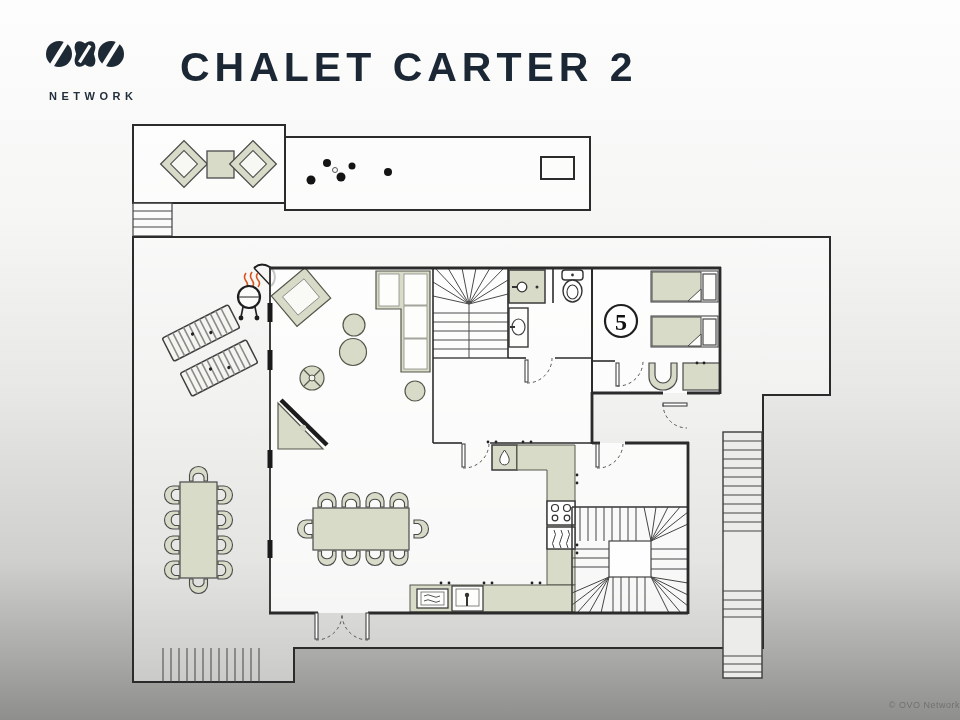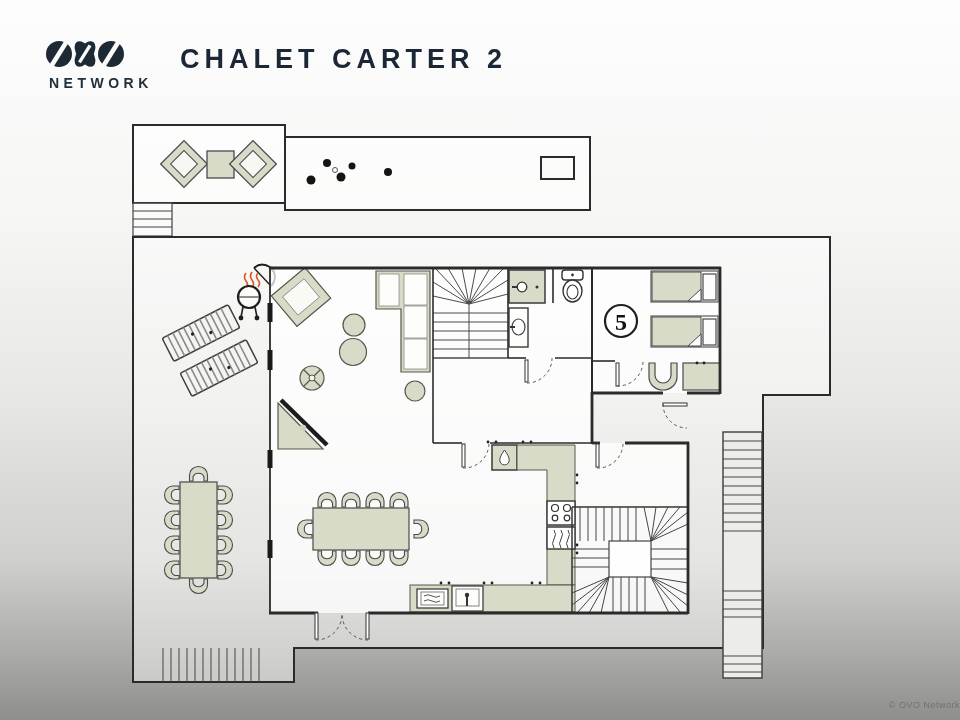--- a/index.html
+++ b/index.html
@@ -4,25 +4,25 @@
 <style>
   html,body{margin:0;padding:0;}
   body{font-family:"Liberation Sans",sans-serif;}
   #stage{
     position:relative;width:960px;height:720px;overflow:hidden;
     background:linear-gradient(180deg,#fdfdfd 0%,#f6f6f5 30%,#e7e7e5 55%,#cfcfcd 78%,#a7a7a5 92%,#8e8e8c 100%);
   }
   #planSvg{position:absolute;left:0;top:0;}
   .hdr-logo{position:absolute;left:45px;top:38px;width:88px;text-align:center;}
   .hdr-logo .sub{
-    margin-top:3px;font-size:14px;font-weight:600;letter-spacing:4.5px;
+    margin-top:18px;font-size:11px;font-weight:600;letter-spacing:4.5px;
     color:#232f3b;padding-left:4px;
   }
   .hdr-title{
-    position:absolute;left:180px;top:44px;font-size:27px;font-weight:700;
+    position:absolute;left:180px;top:44px;font-size:41px;font-weight:700;
     letter-spacing:5px;color:#1b2734;white-space:nowrap;
   }
   .watermark{
     position:absolute;right:0;bottom:10px;font-size:9px;color:#6b6b6b;
     letter-spacing:.5px;opacity:.85;
   }
   svg{display:block;}
 </style>
 </head>
 <body>

